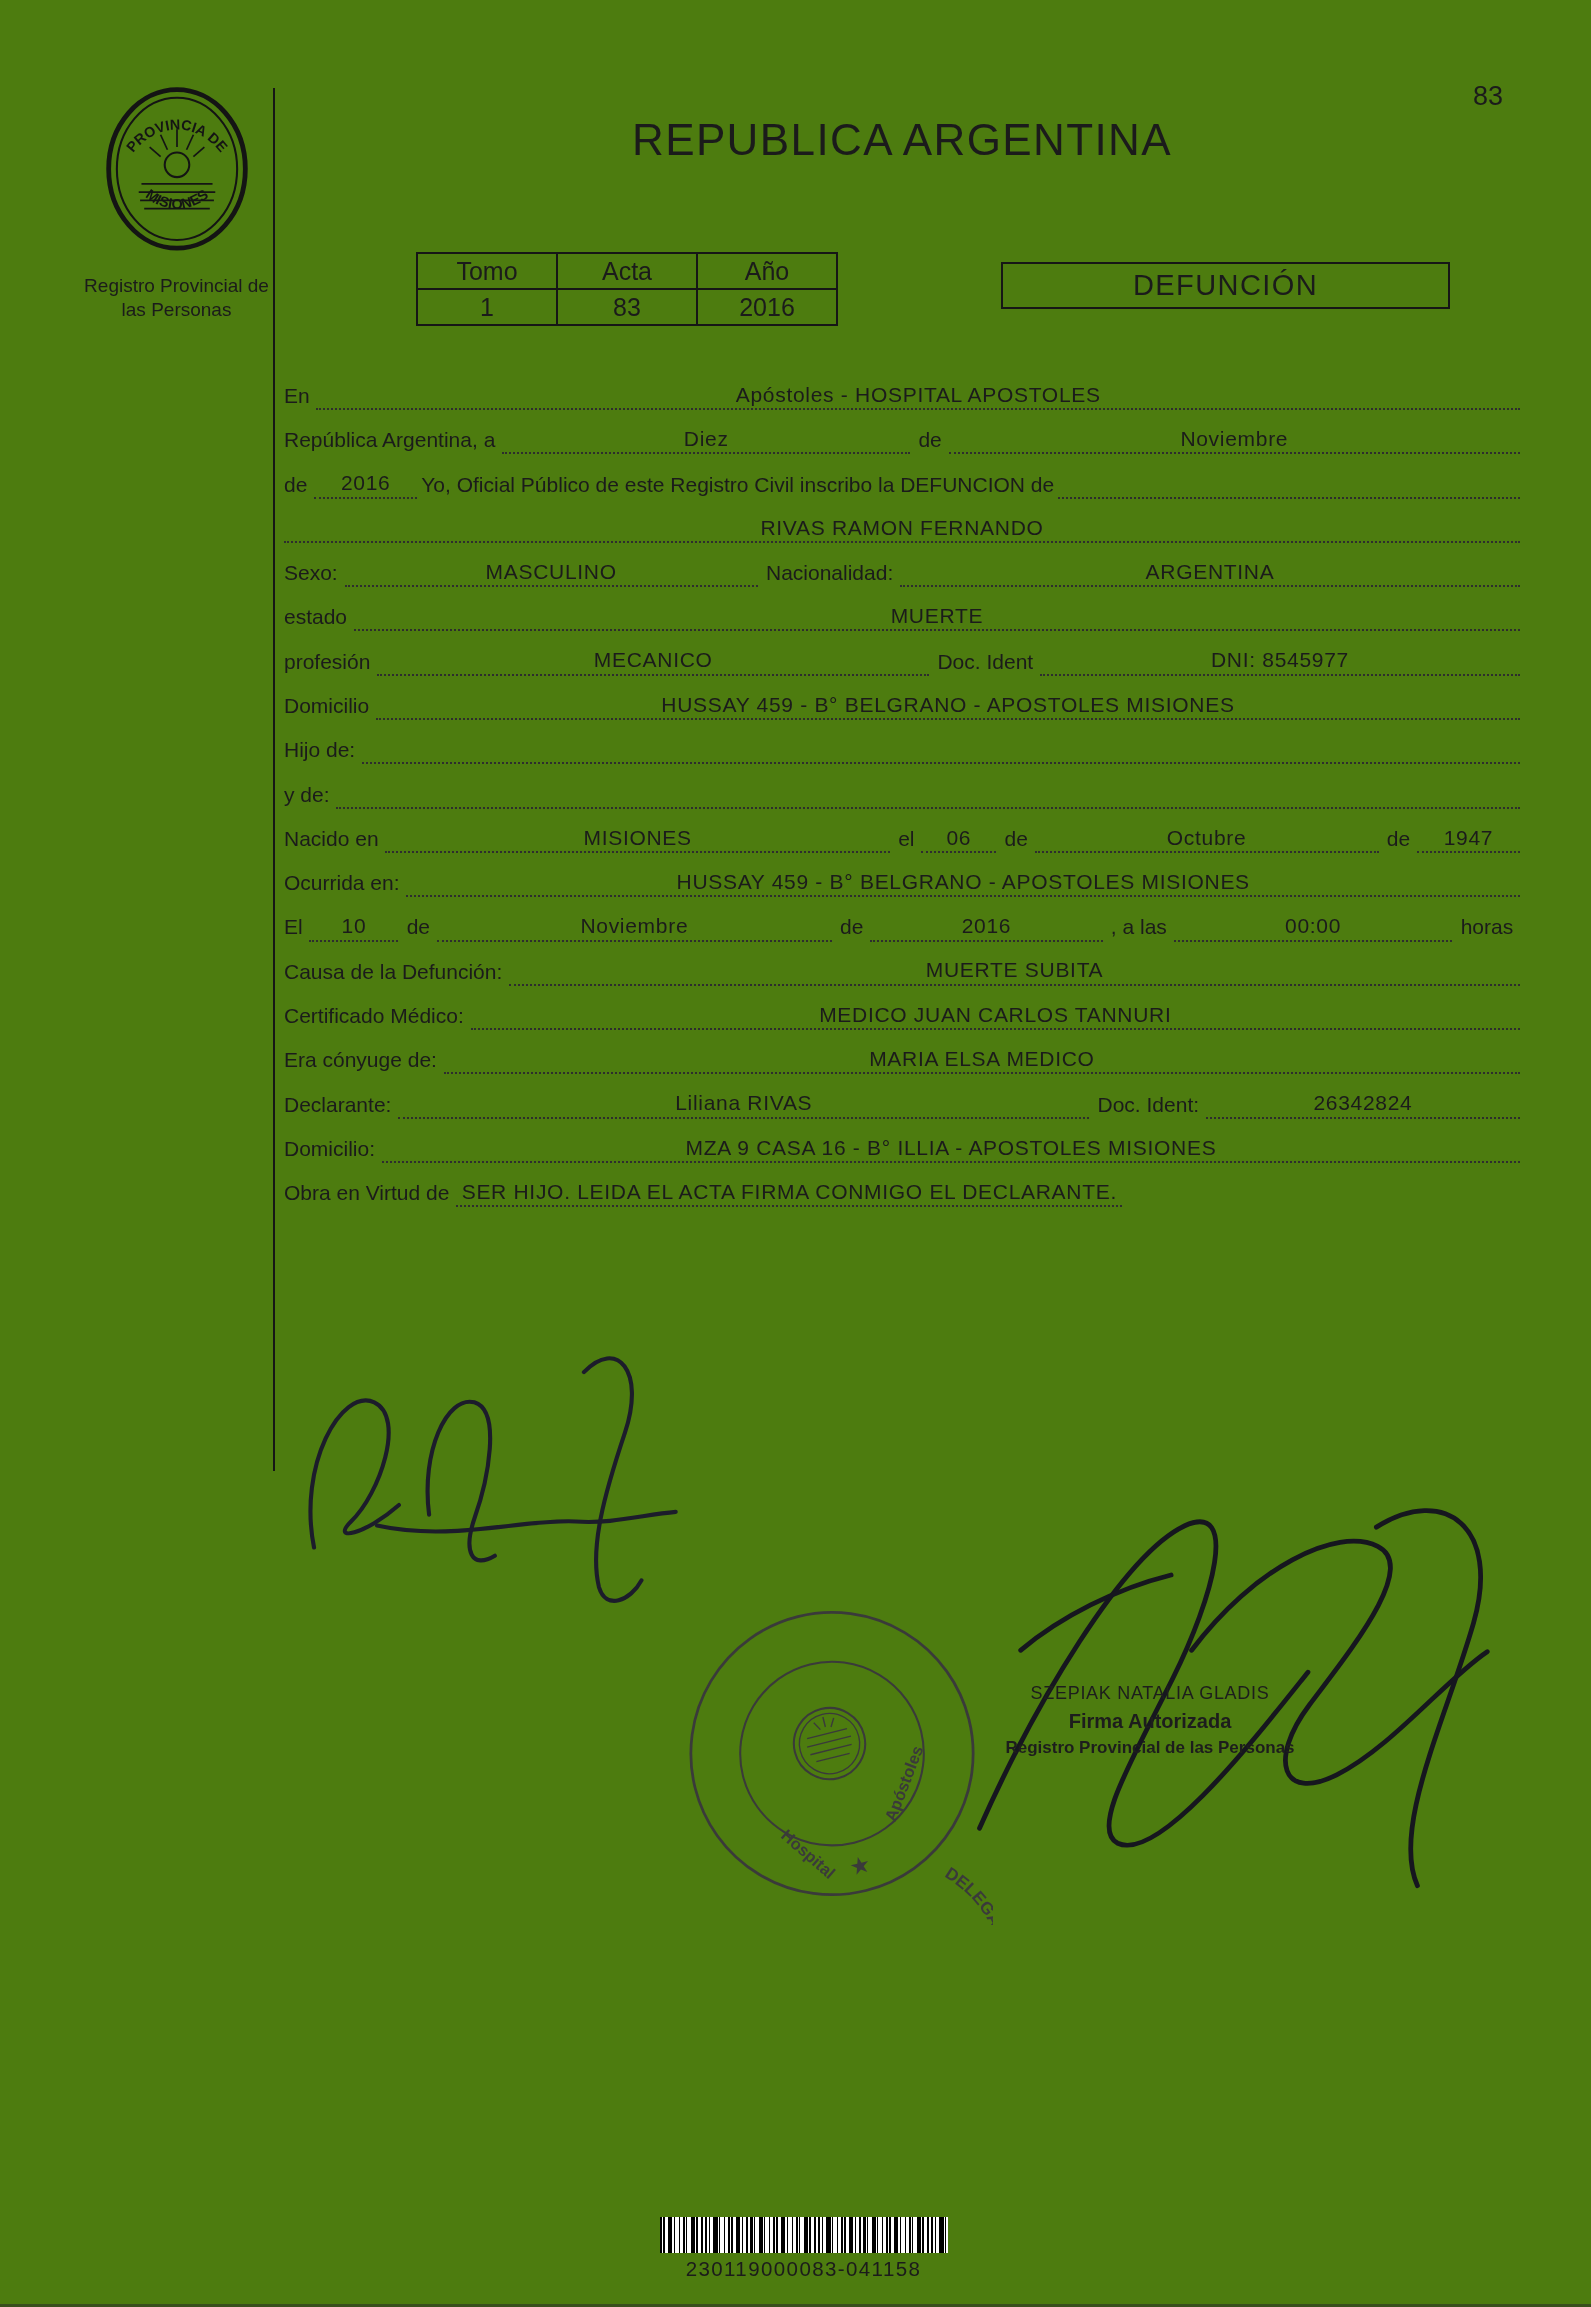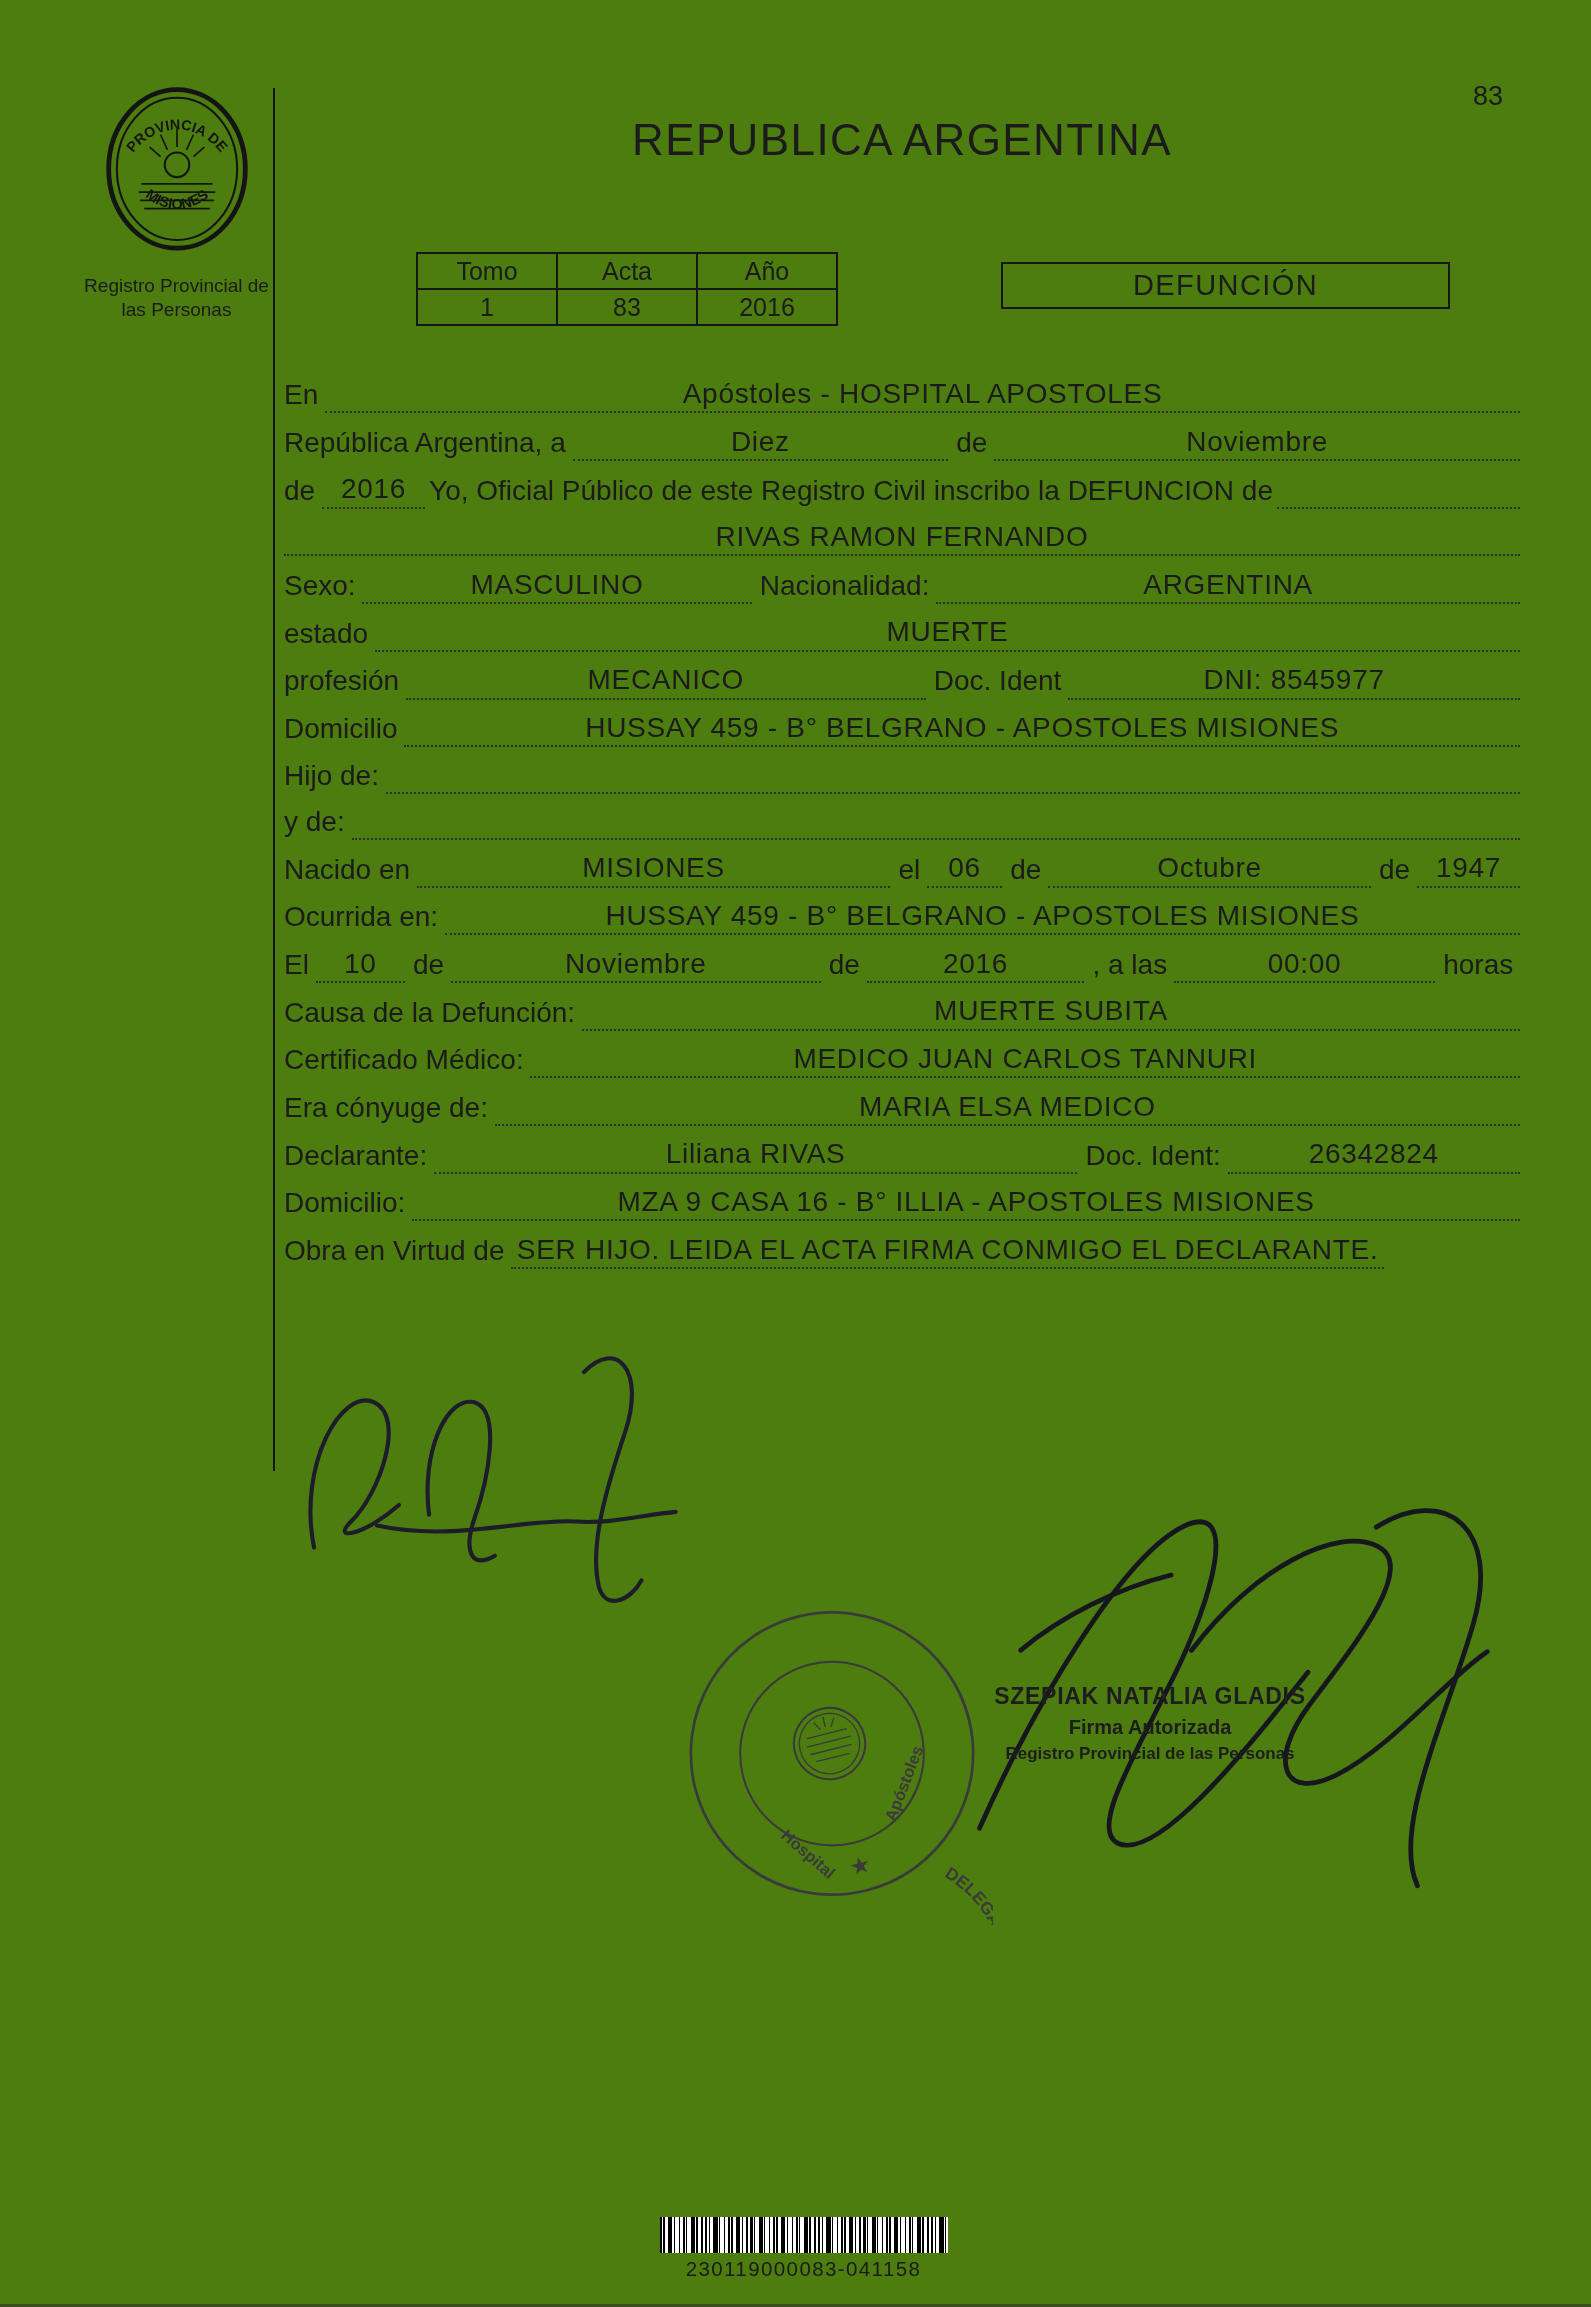--- a/index.html
+++ b/index.html
@@ -19,34 +19,34 @@
                font-size: 44px; letter-spacing: 1.4px; }
 
   .record-table { position: absolute; left: 416px; top: 252px; border-collapse: collapse; }
   .record-table td { border: 2.1px solid #161616; width: 140px; height: 36px; text-align: center;
                      font-size: 25px; vertical-align: middle; }
 
   .act-box { position: absolute; left: 1001px; top: 262px; width: 449px; height: 47px;
              border: 2.1px solid #161616; display: flex; align-items: center; justify-content: center;
              font-size: 29px; letter-spacing: 1.4px; }
 
-  .form { position: absolute; left: 284px; top: 378px; width: 1236px; font-size: 28px; }
+  .form { position: absolute; left: 284px; top: 378px; width: 1236px; font-size: 21px; }
   .frow { display: flex; align-items: flex-end; margin-bottom: 12.3px; min-height: 32px; }
   .lbl { white-space: nowrap; padding: 0 6.8px 2.1px 0; }
   .midlbl { white-space: nowrap; padding: 0 6.8px 2.1px 8.2px; }
   .fill { flex: 1 1 0; text-align: center; border-bottom: 2.1px dotted #2d2d2d; padding-bottom: 1.4px; min-width: 34px; letter-spacing: 0.7px; }
   .plain { padding: 0 4.1px 2.1px 4.1px; white-space: nowrap; }
   .uline { border-bottom: 2.1px dotted #2d2d2d; padding: 0 5.5px 1.4px 5.5px; letter-spacing: 0.7px; }
 
   .sig-declarant { position: absolute; left: 288px; top: 1342px; }
   .sig-official  { position: absolute; left: 897px; top: 1445px; }
   .stamp { position: absolute; left: 671px; top: 1589px; }
 
   .official-text { position: absolute; left: 972px; top: 1683px; width: 356px; text-align: center; color: #1d1d1d; }
-  .official-name   { font-size: 23px; font-weight: bold; letter-spacing: 0.7px; }
+  .official-name   { font-size: 18px; font-weight: normal; letter-spacing: 0.7px; }
   .official-role   { font-size: 20px; font-weight: bold; margin-top: 5.5px; }
   .official-office { font-size: 17px; font-weight: bold; margin-top: 5.5px; }
 
   .barcode-block { position: absolute; left: 0; right: 0; top: 2217px; text-align: center; padding-left: 16px; }
   .barcode {
     width: 288px; height: 36px; margin: 0 auto;
     background: repeating-linear-gradient(90deg,
       #000 0 2.1px, #fff 2.1px 3.4px, #000 3.4px 4.8px, #fff 4.8px 8.2px,
       #000 8.2px 12.3px, #fff 12.3px 13.7px, #000 13.7px 15px, #fff 15px 18.5px,
       #000 18.5px 20px, #fff 20px 22.6px);

